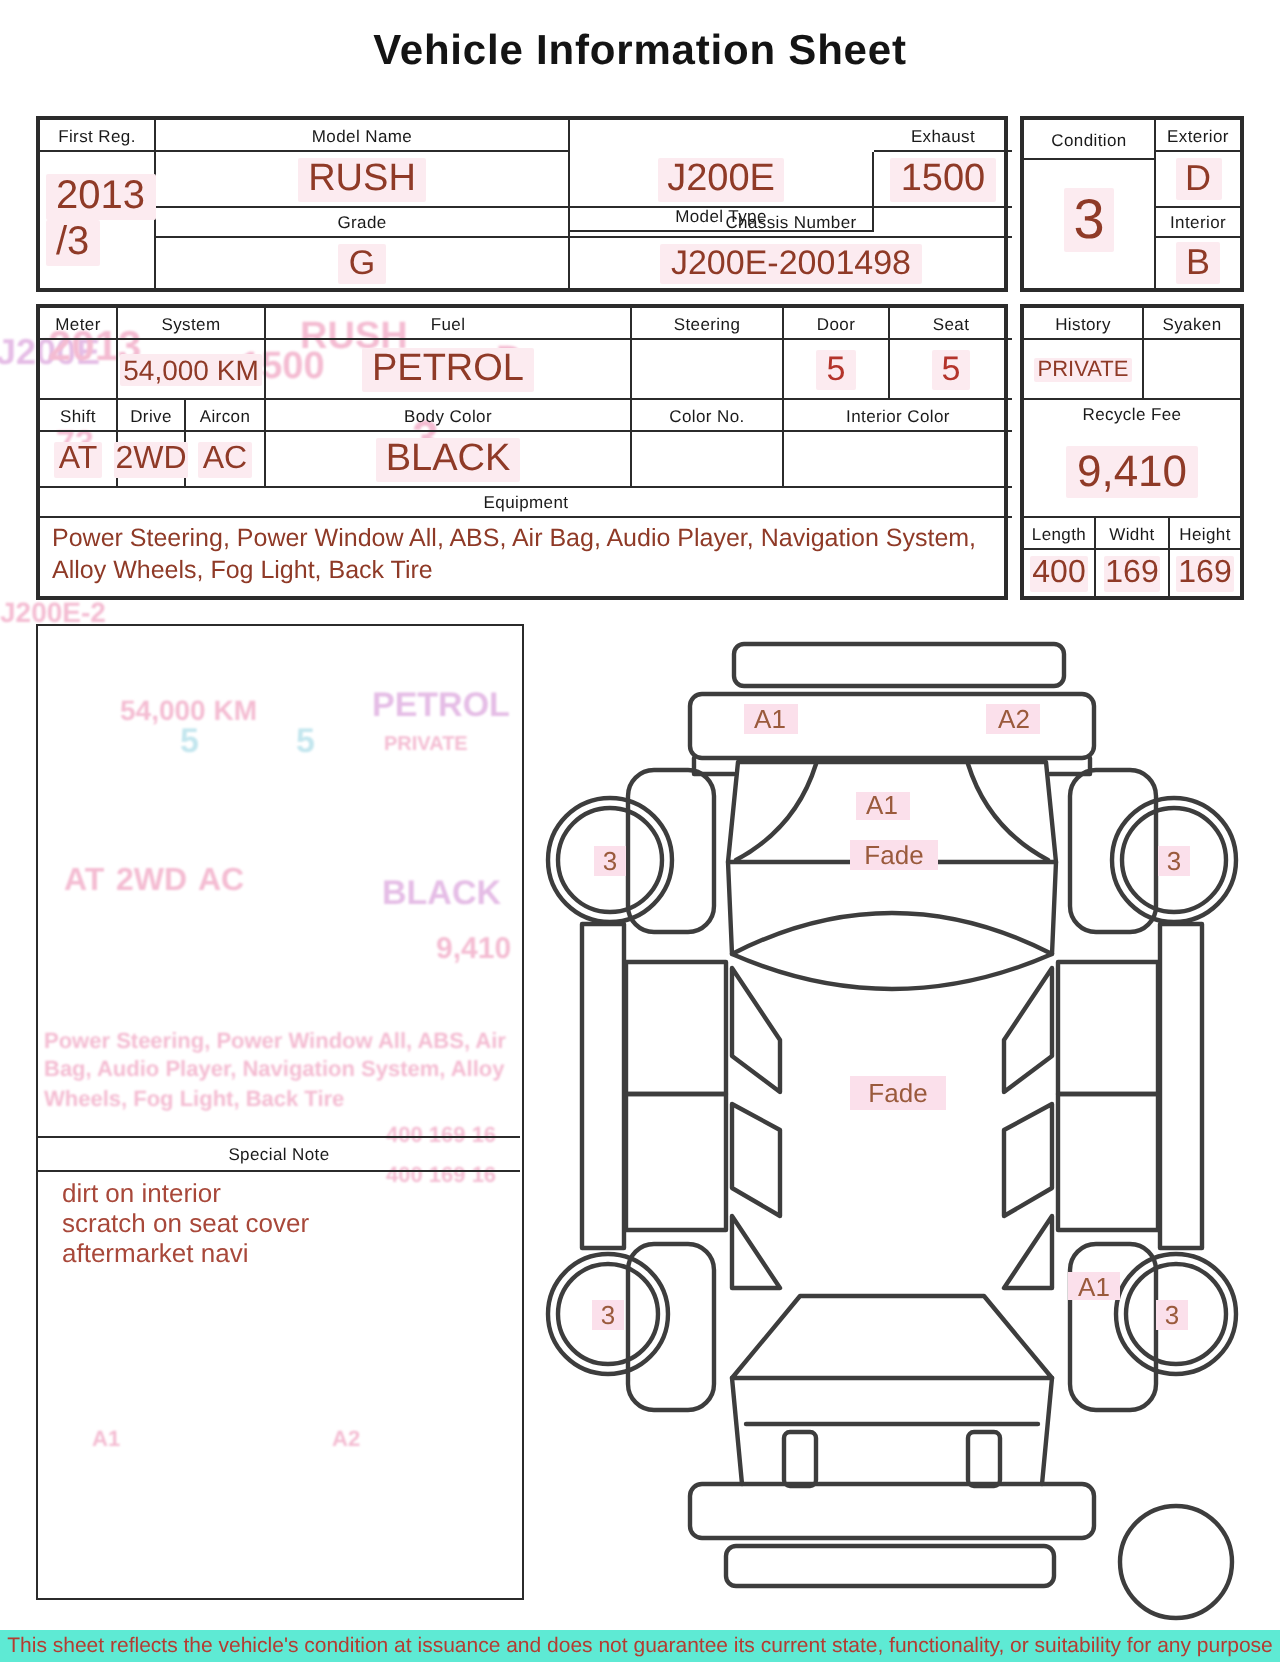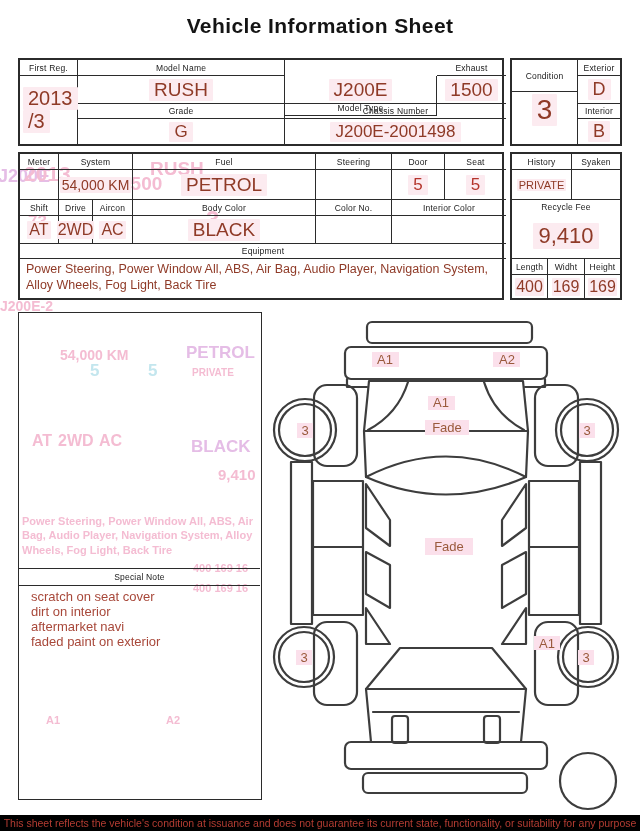--- a/index.html
+++ b/index.html
@@ -25,21 +25,21 @@
   
   #title{position:absolute;left:0;top:14px;width:100%;text-align:center;font-size:21px;
          font-weight:600;letter-spacing:.4px;color:#141414;}
   
   .equiptxt{display:block;padding:3px 6px;font-size:12.5px;line-height:1.25;color:#8f3a27;
             text-align:left;}
   
   .noteline{font-size:13px;line-height:15px;color:#a8483a;}
   
   #disclaimer{position:absolute;left:0;top:815px;width:100%;text-align:center;font-size:10.5px;
-              color:#b43c32;background:#000000;padding:2px 0;}
+              color:#b43c32;background:#5eead4;padding:2px 0;}
   
   .fr-line{display:block;font-size:20px;color:#8f3a27;font-weight:500;}
   svg text{font-family:"Liberation Sans",sans-serif;}
 </style>
 </head>
 <body>
 
 <div id="sheet">
 
   <div>
@@ -94,21 +94,21 @@
     <div class="c lab bb" style="left:265px;top:44px;width:221px;height:15px;">Chassis Number</div>
     <div class="c val br" style="left:58px;top:59px;width:207px;height:25px;font-size:17px;">
         <span class="hl">G</span>
       </div>
     <div class="c val" style="left:265px;top:59px;width:221px;height:25px;font-size:17px;">
         <span class="hl">J200E-2001498</span>
       </div>
   </div>
 
   <div class="frame" style="left:510px;top:58px;width:112px;height:88px;">
-    <div class="c lab br bb" style="left:0;top:0;width:66px;height:32px;">Condition</div>
+    <div class="c lab br bb" style="left:0;top:0;width:66px;height:20px;">Condition</div>
     <div class="c lab bb" style="left:66px;top:0;width:42px;height:16px;">Exterior</div>
     <div class="c val br" style="left:0;top:16px;width:66px;height:68px;font-size:28px;">
         <span class="hl">3</span>
       </div>
     <div class="c val bb" style="left:66px;top:16px;width:42px;height:28px;font-size:18px;">
         <span class="hl">D</span>
       </div>
     <div class="c lab bb" style="left:66px;top:44px;width:42px;height:15px;">Interior</div>
     <div class="c val" style="left:66px;top:59px;width:42px;height:25px;font-size:18px;">
         <span class="hl">B</span>
@@ -190,24 +190,23 @@
       </div>
     <div class="c val" style="left:73px;top:121px;width:35px;height:23px;font-size:16px;">
         <span class="hl" style="padding:0 1px;">169</span>
       </div>
   </div>
 
   <div class="frame" style="left:18px;top:312px;width:244px;height:488px;border-width:1.5px;">
     <div class="c" style="left:0;top:18px;width:241px;height:237px;"></div>
     <div class="c lab bt bb" style="left:0;top:255px;width:241px;height:18px;">Special Note</div>
     <div class="abs" style="left:12px;top:276px;width:222px;">
+      <div class="noteline">dirt on interior</div>
       <div class="noteline">scratch on seat cover</div>
-      <div class="noteline">dirt on interior</div>
       <div class="noteline">aftermarket navi</div>
-      <div class="noteline">faded paint on exterior</div>
     </div>
   </div>
 
   <svg class="abs" style="left:268px;top:312px;" width="372" height="502" viewBox="268 312 372 502">
     <defs>
       <g id="side">
         <rect x="291" y="462" width="21" height="162" fill="none"></rect>
         <rect x="314" y="385" width="43" height="81" rx="13" fill="none"></rect>
         <rect x="314" y="622" width="43" height="83" rx="13" fill="none"></rect>
         <rect x="313" y="481" width="50" height="66" fill="none"></rect>

